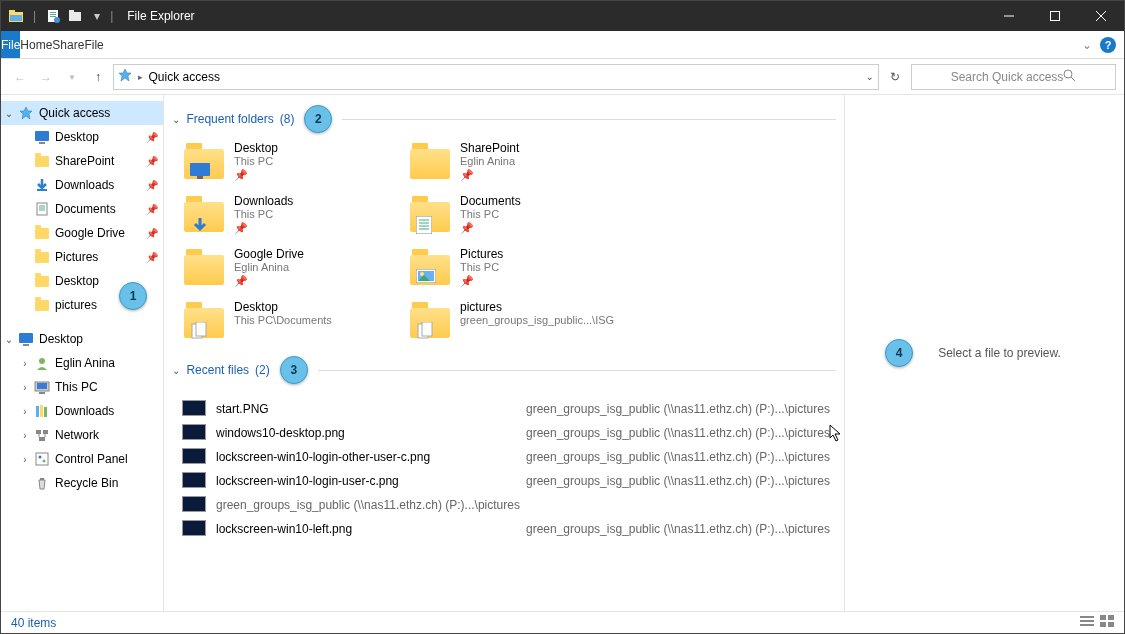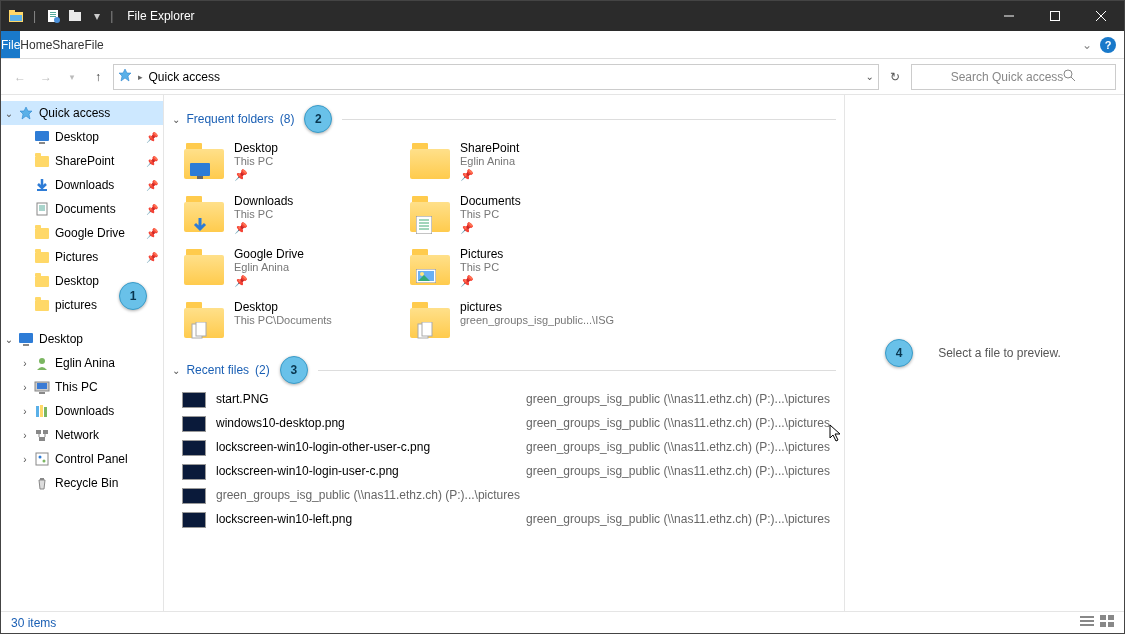--- a/index.html
+++ b/index.html
@@ -44,21 +44,21 @@
 .folder-grid { display:grid; grid-template-columns: 220px 220px; gap: 12px 6px; margin-left:10px; margin-bottom:16px;}
 .fitem { display:flex; gap:8px; }
 .bigfolder { width:44px; height:40px; position:relative; }
 .bf-body { position:absolute; bottom:2px; left:2px; width:40px; height:30px; background:linear-gradient(#ffe08a,#ffcb4d); border-radius:2px;}
 .bf-tab { position:absolute; top:2px; left:4px; width:16px; height:6px; background:#ffcb4d; border-radius:1px 1px 0 0;}
 .bf-overlay { position:absolute; bottom:4px; left:8px; width:18px; height:14px; }
 .fmeta .fname { color:#000; }
 .fmeta .fsub { color:#777; font-size:11px; }
 .fmeta .fpin { color:#999; font-size:11px; margin-top:2px; }
 .recent-list { margin-left:10px; }
-.rrow { display:flex; align-items:flex-start; height:24px; gap:10px; }
+.rrow { display:flex; align-items:flex-end; height:24px; gap:10px; }
 .rthumb { width:24px; height:16px; background:#0a1a3a; border:1px solid #999; }
 .rname { width:300px; white-space:nowrap; overflow:hidden; text-overflow:ellipsis;}
 .rpath { color:#666; white-space:nowrap;}
 .preview { width: 280px; border-left:1px solid #e5e5e5; display:flex; align-items:center; justify-content:center; color:#555; position:relative;}
 .status { height:22px; border-top:1px solid #e5e5e5; display:flex; align-items:center; padding:0 10px; color:#1a5fb4; justify-content:space-between;}
 .status-right { display:flex; gap:6px; color:#666;}
 .annot { position:absolute; width:28px; height:28px; border-radius:50%; background:#69c1e9; border:1px solid #3a9cc9; color:#09364f; font-weight:bold; display:flex; align-items:center; justify-content:center; font-size:14px; box-shadow:0 1px 3px rgba(0,0,0,0.3); z-index:50;}
 .cursor { position:absolute; left:665px; top:329px; font-size:16px; color:#000; pointer-events:none; z-index:40;}
 </style>
 </head>
@@ -519,21 +519,21 @@
       <div class="preview">
         <div class="annot" style="left:40px;">
             <span>4</span>
           </div>
         <span style="margin-left:30px;">Select a file to preview.</span>
       </div>
     </div>
   </div>
 
   <div class="status">
-    <span>30 items</span>
+    <span>40 items</span>
     <div class="status-right">
       <span><svg width="14" height="12">
             <rect x="0" y="1" width="14" height="2" fill="#888"></rect>
             <rect x="0" y="5" width="14" height="2" fill="#888"></rect>
             <rect x="0" y="9" width="14" height="2" fill="#888"></rect>
           </svg></span>
       <span><svg width="14" height="12">
             <rect x="0" y="0" width="6" height="5" fill="#888"></rect>
             <rect x="8" y="0" width="6" height="5" fill="#888"></rect>
             <rect x="0" y="7" width="6" height="5" fill="#888"></rect>

